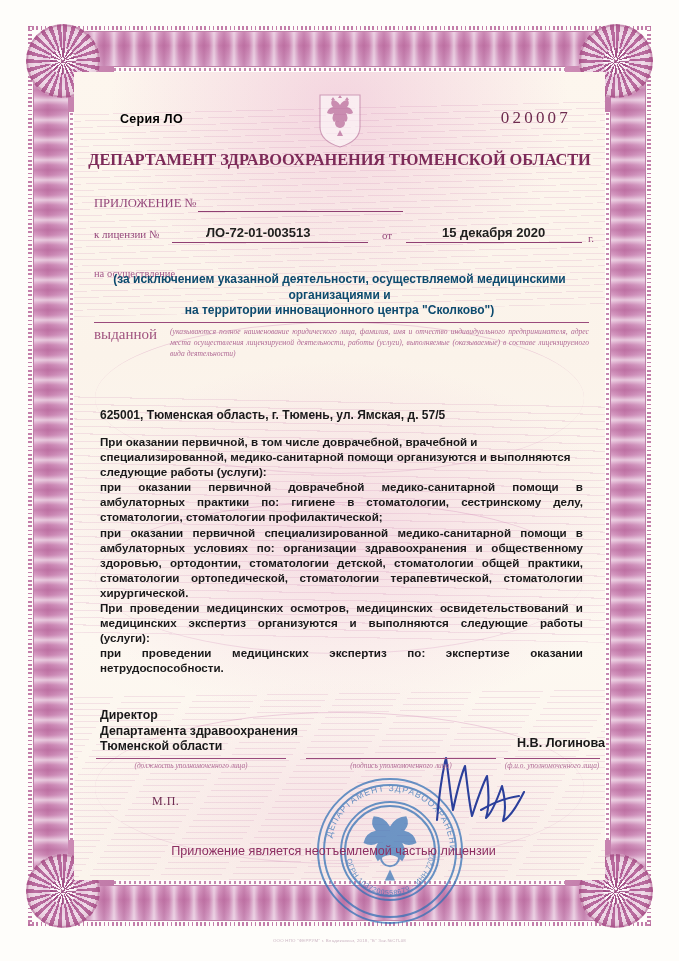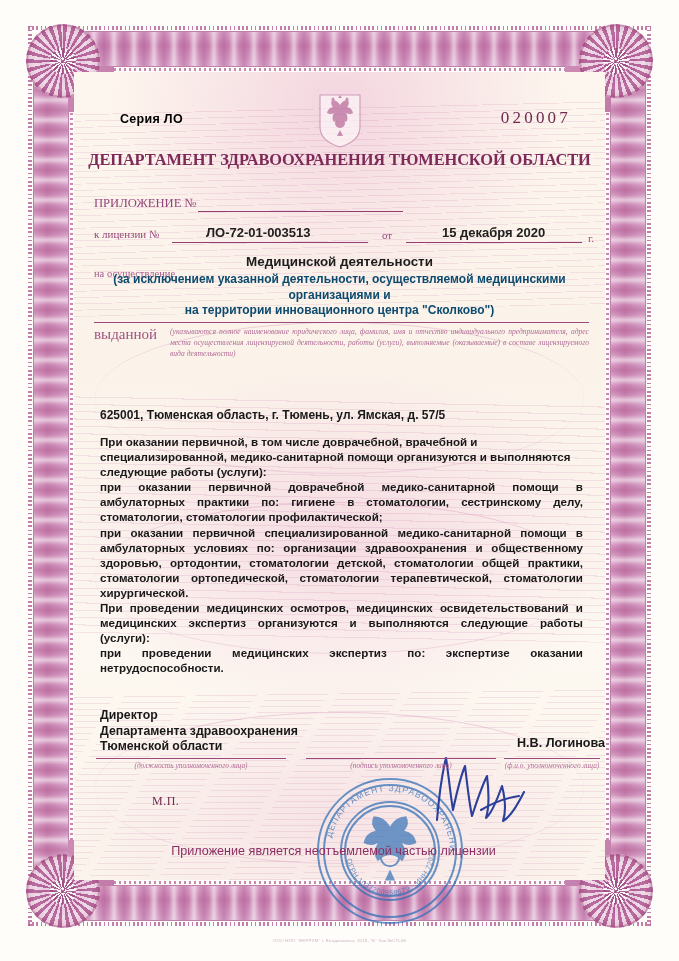--- a/index.html
+++ b/index.html
@@ -470,21 +470,20 @@
     <div class="abs" id="row-licence">
       <span class="lbl-small abs" style="left:0; top:4px;">к лицензии  №</span>
       <span class="fillline" style="left:78px; top:18px; width:196px;"></span>
       <span class="inkval" style="left:112px; top:1px;">ЛО-72-01-003513</span>
       <span class="lbl-small abs" style="left:288px; top:5px;">от</span>
       <span class="fillline" style="left:312px; top:18px; width:176px;"></span>
       <span class="inkval" style="left:348px; top:1px;">15  декабря  2020</span>
       <span class="lbl-small abs" style="left:494px; top:8px;">г.</span>
     </div>
 
-    <div class="abs" id="activity-name">Медицинской деятельности</div>
     <div class="abs" id="lbl-na-osush">на осуществление</div>
     <div class="abs" id="activity-note">
       <span class="l1">(за исключением указанной деятельности, осуществляемой медицинскими организациями и</span>
       <span class="l1">на территории инновационного центра "Сколково")</span>
     </div>
     <div class="abs" id="rule-under-activity"></div>
 
     <div class="abs" id="lbl-vydannoy">выданной</div>
     <div class="abs" id="cap-vydannoy">(указываются полное наименование   юридического лица, фамилия, имя и отчество индивидуального предпринимателя, адрес места осуществления лицензируемой деятельности, работы (услуги), выполняемые (оказываемые) в составе лицензируемого вида деятельности)</div>
 

